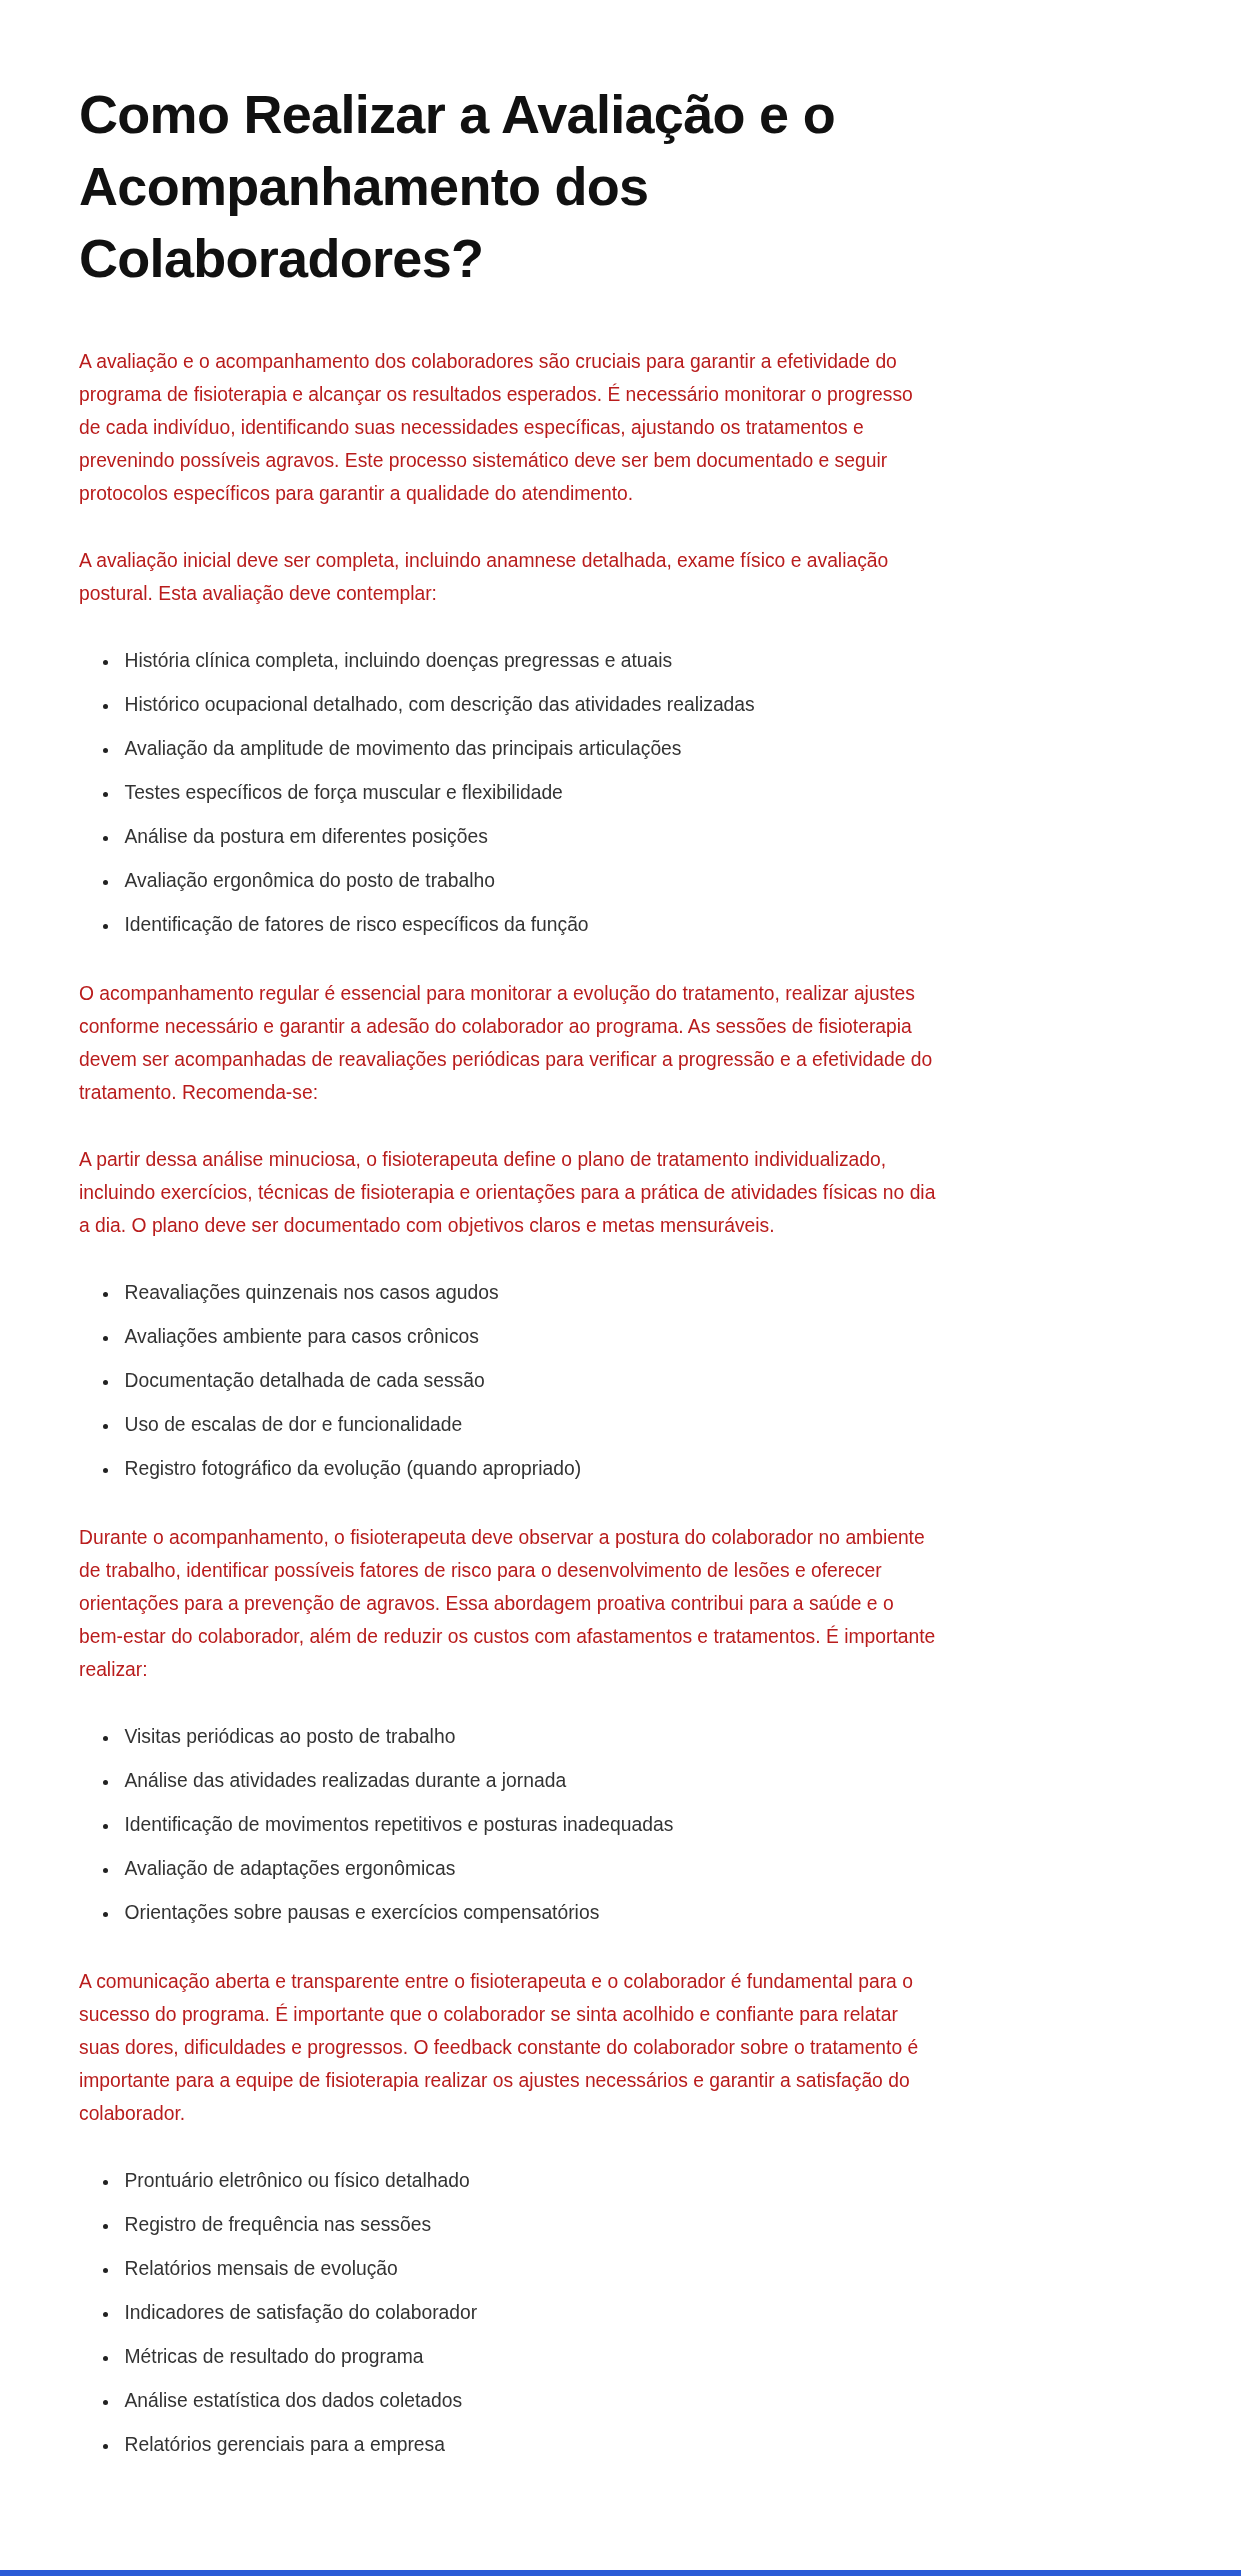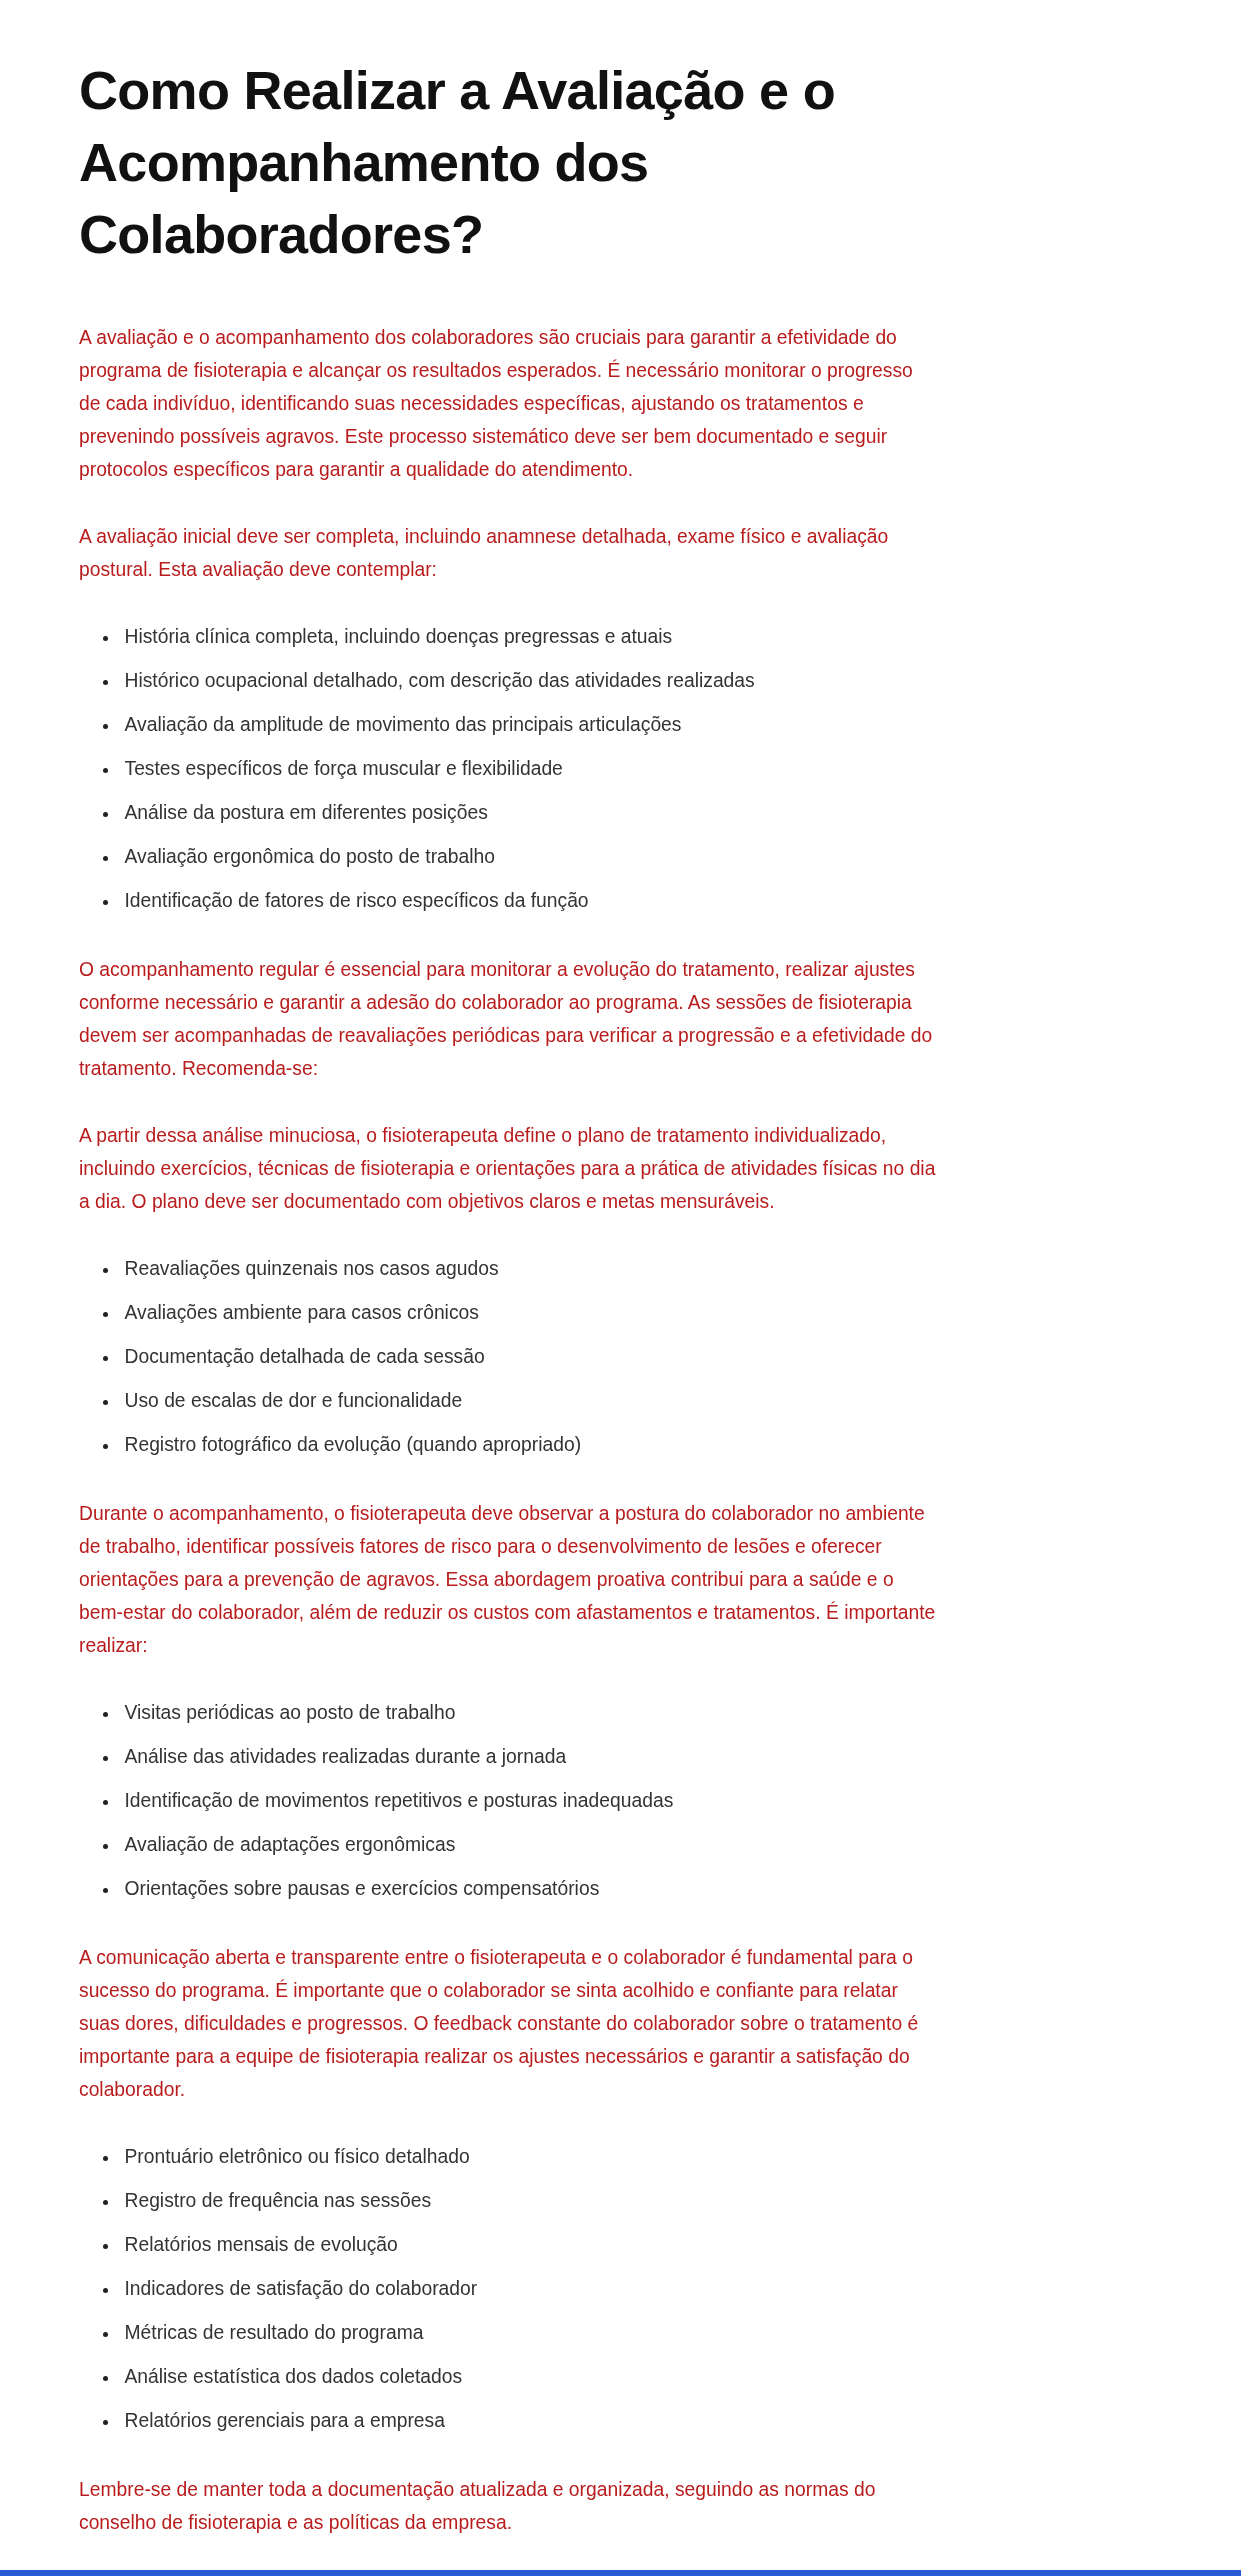--- a/index.html
+++ b/index.html
@@ -12,20 +12,21 @@
     width: 1241px;
     min-height: 2576px;
     position: relative;
     font-family: "Liberation Sans", sans-serif;
     color: #333333;
   }
   .content {
     padding: 20.7px 81px 0 79px;
     box-sizing: border-box;
     width: 1017px;
+    margin-top: 24px;
   }
   h1.page-title {
     margin: 33px 0 51px 0;
     font-size: 54px;
     line-height: 72px;
     font-weight: 700;
     letter-spacing: -0.7px;
     color: #111111;
     max-width: 1034px;
   }
@@ -110,18 +111,17 @@
   <ul class="bullet-list">
     <li>Prontuário eletrônico ou físico detalhado</li>
     <li>Registro de frequência nas sessões</li>
     <li>Relatórios mensais de evolução</li>
     <li>Indicadores de satisfação do colaborador</li>
     <li>Métricas de resultado do programa</li>
     <li>Análise estatística dos dados coletados</li>
     <li>Relatórios gerenciais para a empresa</li>
   </ul>
 
-  <p class="body-paragraph">Lembre-se de manter toda a documentação atualizada e organizada, seguindo as normas do conselho de fisioterapia e as políticas da empresa.</p>
 
 </main>
 
 <div class="bottom-accent-bar" style="background: rgb(43, 91, 215);"></div>
 
 
 </body></html>

